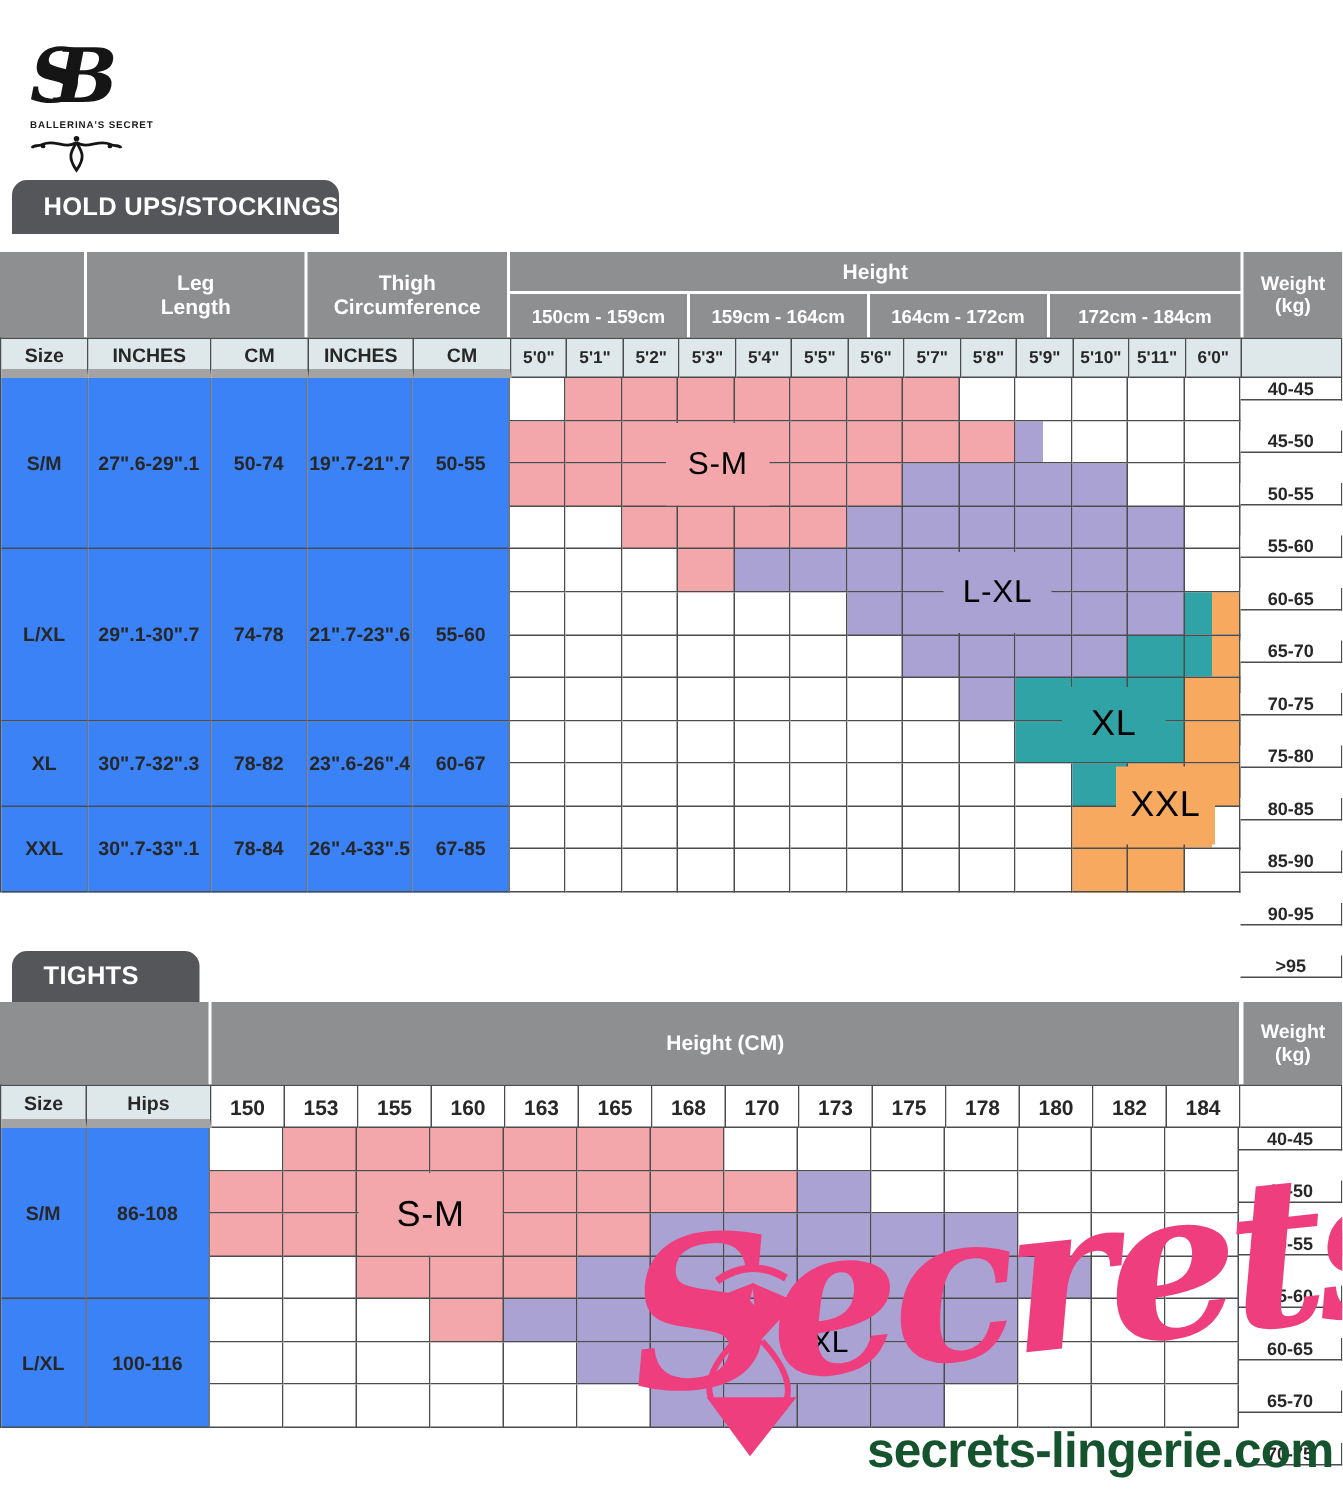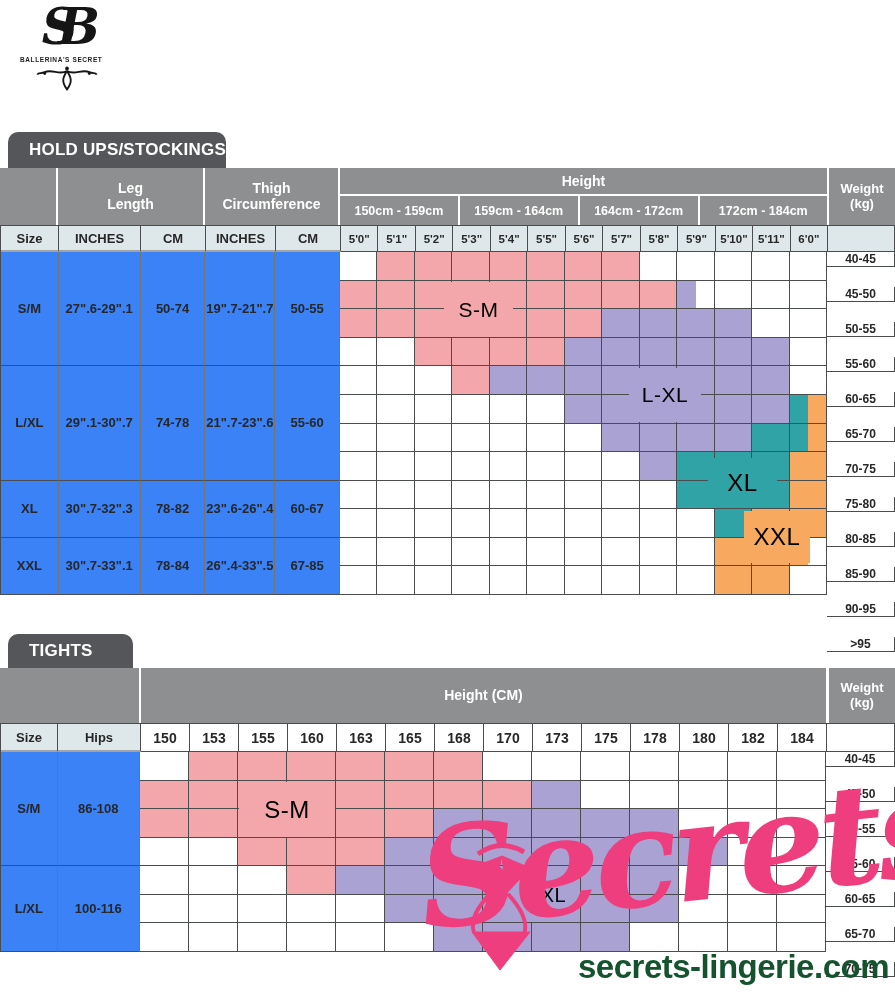--- a/index.html
+++ b/index.html
@@ -1,31 +1,31 @@
 <!DOCTYPE html>
 <html><head>
 <meta charset="utf-8">
 <style>
   html,body{margin:0;padding:0;background:#fff;}
   #page{position:relative;width:895px;height:1000px;background:#ffffff;overflow:hidden;
         font-family:"Liberation Sans",sans-serif;color:#272727;}
 
   
-  #logo{position:absolute;left:20px;top:0;width:78px;text-align:right;}
+  #logo{position:absolute;left:20px;top:24px;width:78px;text-align:left;}
   #monogram{font-family:"DejaVu Serif",serif;font-style:italic;font-weight:700;
             color:#151515;font-size:50px;line-height:54px;letter-spacing:-20px;
             padding-right:18px;}
   #brandname{font-size:6.5px;font-weight:700;letter-spacing:.6px;color:#1c1c1c;margin-top:2px;white-space:nowrap;}
   #flourish{margin-top:3px;}
 
   
   .tab{position:absolute;background:#55565A;color:#fff;font-weight:700;font-size:17px;
        border-radius:10px 10px 0 0;display:flex;align-items:center;padding-left:21px;
        letter-spacing:.2px;}
-  #tab1{left:8px;top:132px;width:197px;height:36px;text-align:center;}
+  #tab1{left:8px;top:120px;width:197px;height:36px;text-align:center;}
   #tab2{left:8px;top:634px;width:104px;height:34px;}
 
   
   .hcell{position:absolute;background:#8E8F91;color:#fff;font-weight:700;
          display:flex;align-items:center;justify-content:center;text-align:center;
          white-space:pre-line;line-height:1.12;}
   #h-size-sp{left:0;top:168px;width:56px;height:57px;}
   #h-leg{left:58px;top:168px;width:145px;height:57px;font-size:14px;}
   #h-thigh{left:205px;top:168px;width:133px;height:57px;font-size:14px;}
   #h-weight{left:829px;top:168px;width:66px;height:57px;font-size:13px;}
@@ -40,21 +40,21 @@
 
   
   #t2-sp{left:0;top:668px;width:139px;height:55px;}
   #t2-height{left:141px;top:668px;width:685px;height:55px;font-size:14px;}
   #t2-weight{left:829px;top:668px;width:66px;height:55px;font-size:13px;}
 
   
   .subrow{position:absolute;display:flex;box-sizing:border-box;border-top:1px solid #4A4C4E;border-left:1px solid #4A4C4E;}
   #sub1{left:0;top:225px;width:895px;height:27px;}
   #sub2{left:0;top:723px;width:895px;height:29px;}
-  .shc{box-sizing:border-box;border-right:1px solid #4A4C4E;border-bottom:2px solid #a3a3a3;
+  .shc{box-sizing:border-box;border-right:1px solid #4A4C4E;border-bottom:6px solid #a3a3a3;
        display:flex;align-items:center;justify-content:center;font-weight:700;font-size:13px;
        background:#DEE8EB;color:#272727;}
   .w58{width:58px;} .w82{width:82px;} .w65{width:65px;} .w70{width:70px;}
   .w57{width:57px;} .w83{width:83px;}
   #hu-heights{width:487px;display:flex;}
   #hu-heights .shcell{flex:1;box-sizing:border-box;border-right:1px solid #4A4C4E;border-bottom:1px solid #4A4C4E;
        background:#DEE8EB;display:flex;align-items:center;justify-content:center;
        font-weight:700;font-size:11.5px;}
   #ti-heights{width:686px;display:flex;}
   #ti-heights .shcell{flex:1;box-sizing:border-box;border-right:1px solid #4A4C4E;border-bottom:1px solid #4A4C4E;

